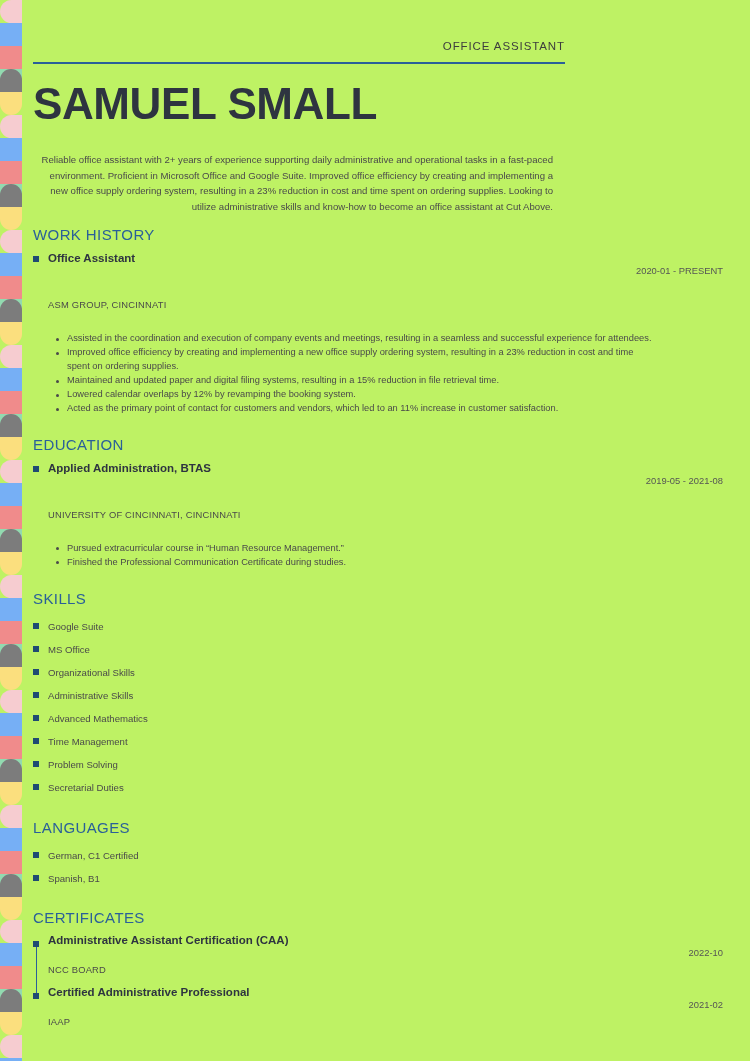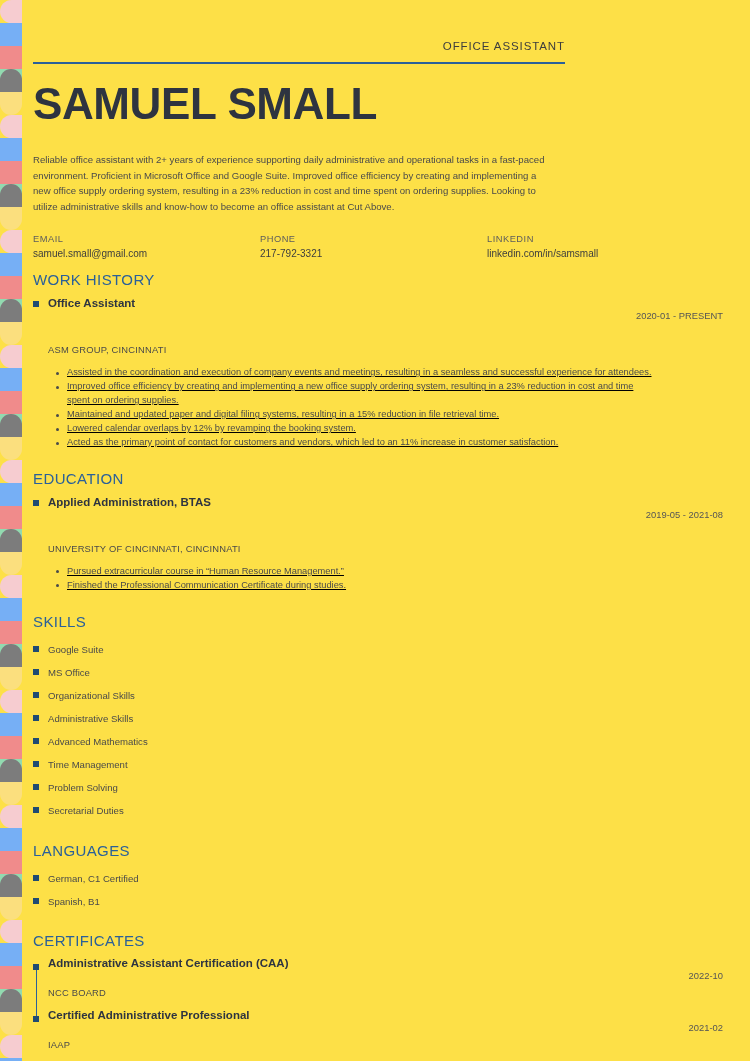--- a/index.html
+++ b/index.html
@@ -8,21 +8,21 @@
     width: 750px;
     height: 1061px;
     background: #ffffff;
     font-family: "Liberation Sans", sans-serif;
   }
 
   .page {
     position: relative;
     width: 750px;
     height: 1061px;
-    background: #fde047;
+    background: #bef264;
     overflow: hidden;
   }
 
   
   .sidebar-pattern {
     position: absolute;
     left: 0;
     top: 0;
     width: 22px;
     height: 1061px;
@@ -109,21 +109,21 @@
     line-height: 1.05;
   }
 
   
   .summary {
     margin-top: 25px;
     width: 520px;
     font-size: 9.6px;
     line-height: 1.62;
     color: #4a4a4a;
-    text-align: left;
+    text-align: right;
   }
 
   
   .contact-row {
     margin-top: 20px;
     display: flex;
   }
   .contact-col { width: 227px; }
   .contact-label {
     font-size: 9.3px;
@@ -186,22 +186,21 @@
     margin-left: 15px;
     margin-top: 23px;
     font-size: 9.4px;
     letter-spacing: 0.2px;
     color: #4a4a4a;
   }
 
   
   .dot-list {
     margin-left: 22px;
-    margin-top: 11px;
-    text-decoration: underline;
+    margin-top: 22px;
   }
   .dot-item {
     position: relative;
     padding-left: 12px;
     font-size: 9.3px;
     line-height: 1.5;
     color: #4a4a4a;
     margin-bottom: 0px;
     max-width: 600px;
   }
@@ -369,34 +368,20 @@
   <div class="content">
 
     <div class="header-role-row">
       <span class="role-label">OFFICE ASSISTANT</span>
     </div>
     <div class="header-rule"></div>
     <h1 class="name-heading">SAMUEL SMALL</h1>
 
     <p class="summary">Reliable office assistant with 2+ years of experience supporting daily administrative and operational tasks in a fast-paced environment. Proficient in Microsoft Office and Google Suite. Improved office efficiency by creating and implementing a new office supply ordering system, resulting in a 23% reduction in cost and time spent on ordering supplies. Looking to utilize administrative skills and know-how to become an office assistant at Cut Above.</p>
 
-    <div class="contact-row">
-      <div class="contact-col">
-        <div class="contact-label">EMAIL</div>
-        <div class="contact-value">samuel.small@gmail.com</div>
-      </div>
-      <div class="contact-col">
-        <div class="contact-label">PHONE</div>
-        <div class="contact-value">217-792-3321</div>
-      </div>
-      <div class="contact-col">
-        <div class="contact-label">LINKEDIN</div>
-        <div class="contact-value">linkedin.com/in/samsmall</div>
-      </div>
-    </div>
 
     <div class="section-heading sec-work">WORK HISTORY</div>
     <div id="work-entries">
         <div class="entry">
           <div class="entry-head">
             <div class="entry-left">
               <span class="bullet-sq"></span>
               <span class="entry-title">Office Assistant</span>
             </div>
             <span class="entry-date">2020-01  - PRESENT</span>

